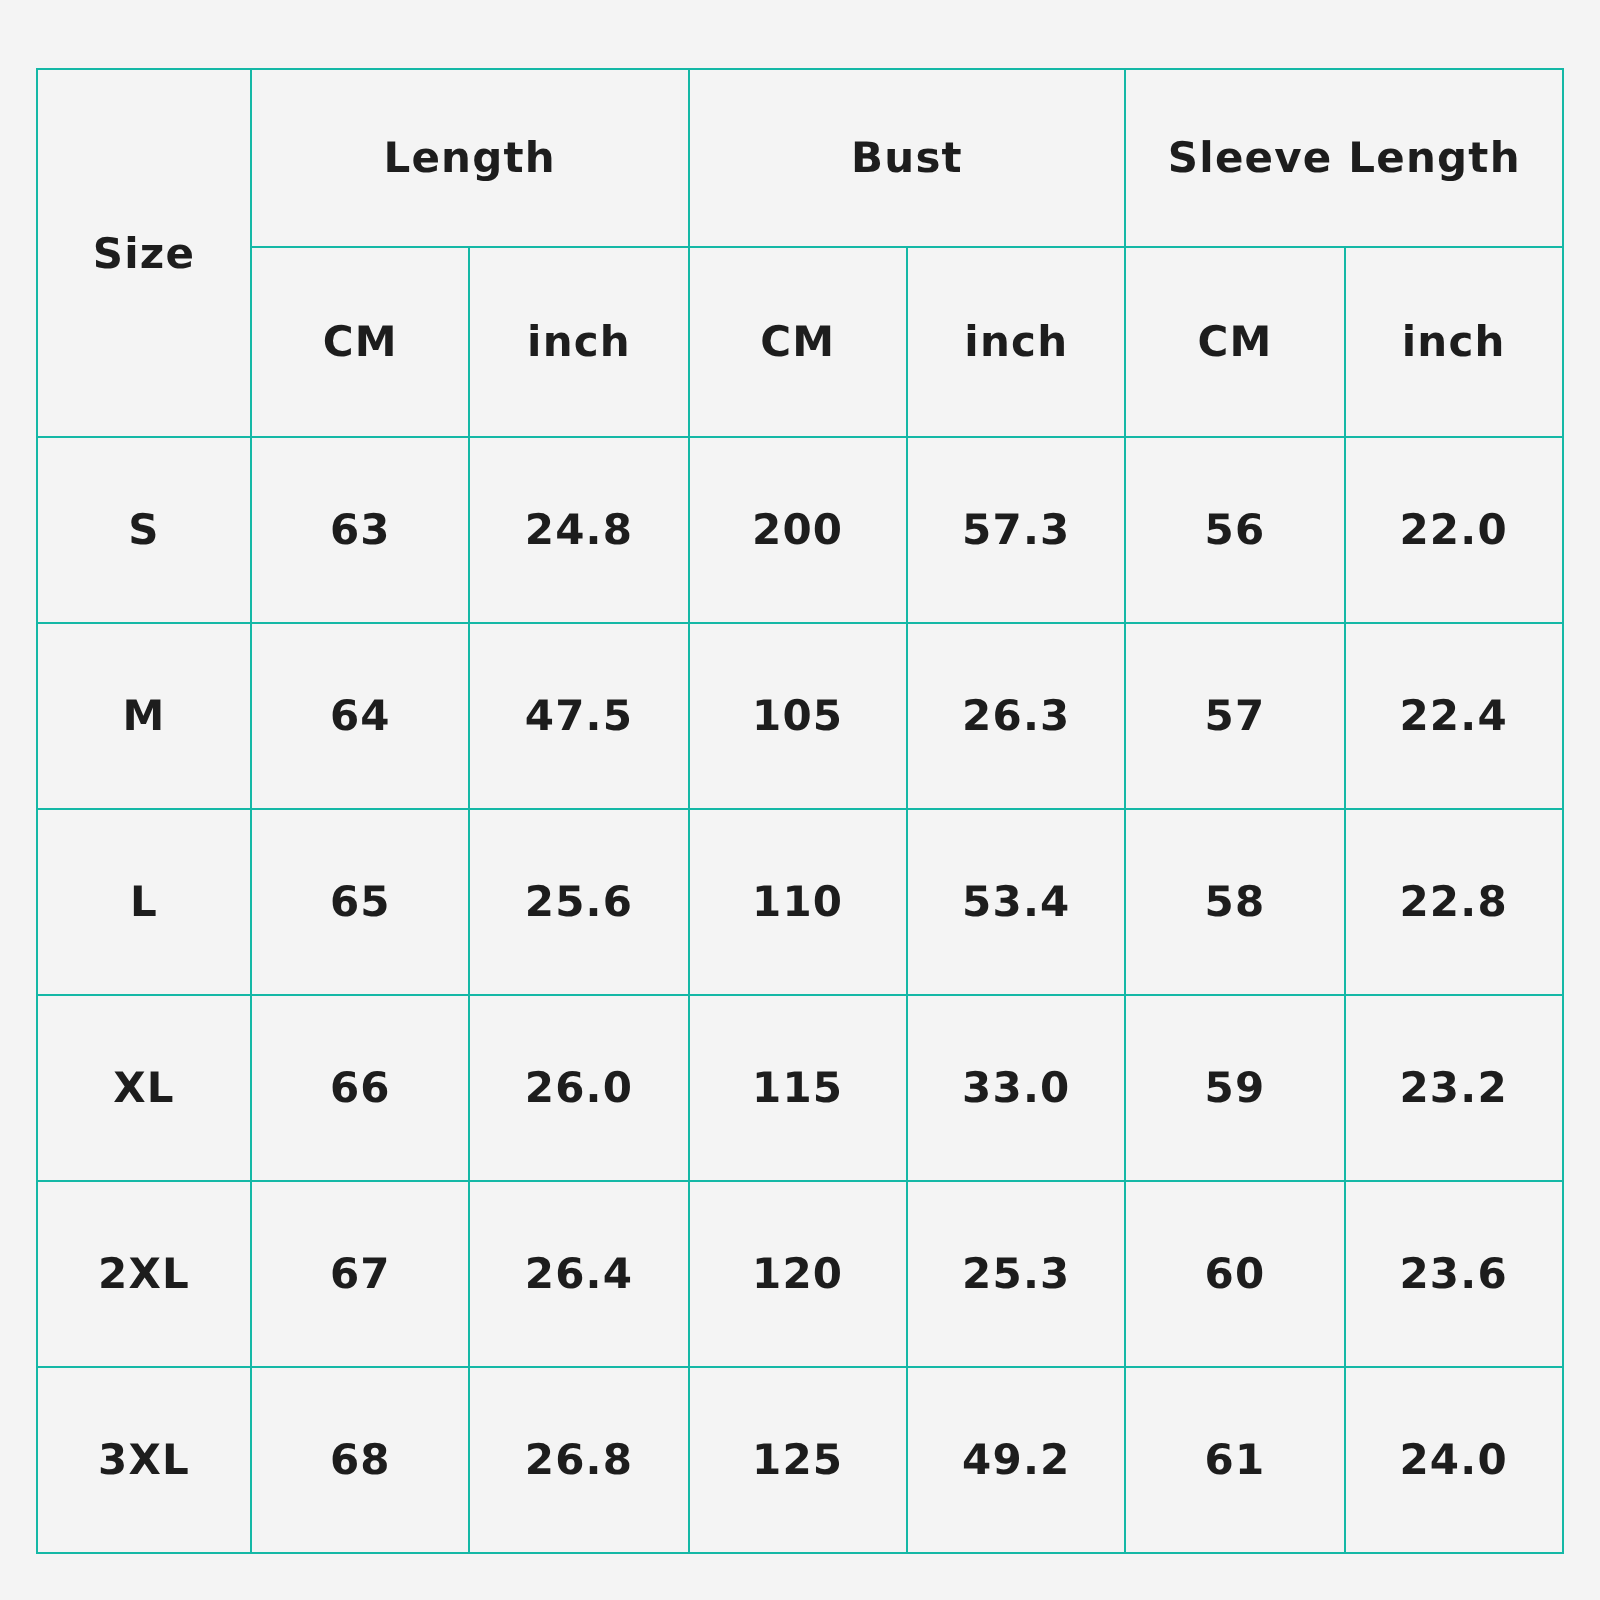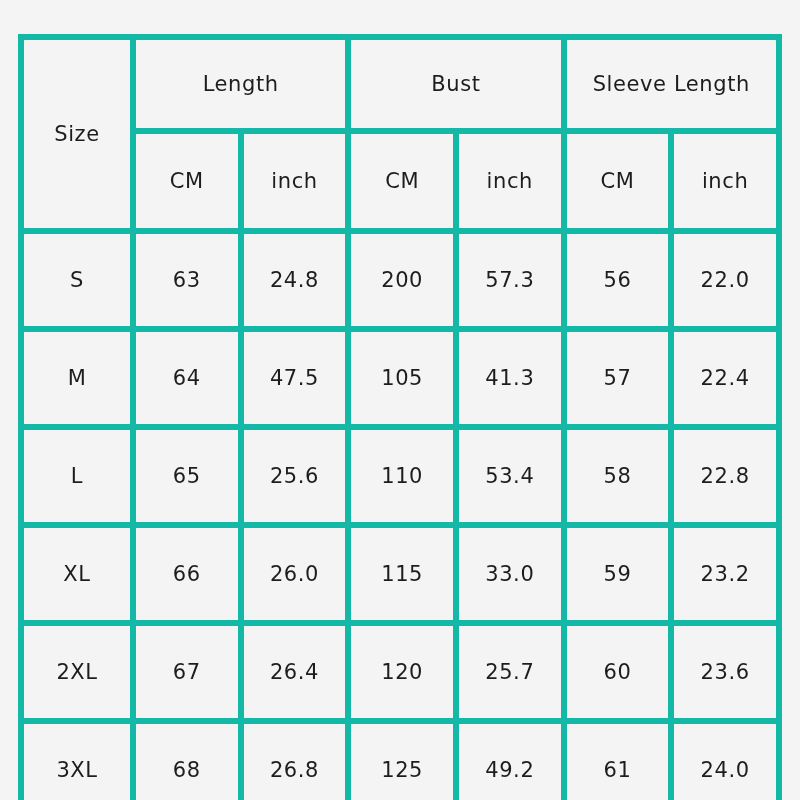--- a/index.html
+++ b/index.html
@@ -25,24 +25,24 @@
     justify-content: center;
   }
   table.size-chart {
     border-collapse: collapse;
     width: 764px;
     table-layout: fixed;
     background: #f4f4f4;
   }
   table.size-chart td,
   table.size-chart th {
-    border: 6px solid #14b8a6;
+    border: 1px solid #14b8a6;
     text-align: center;
     vertical-align: middle;
-    font-weight: 400;
+    font-weight: 700;
     font-size: 21px;
     color: #1d1d1d;
     padding: 0;
     letter-spacing: 0.6px;
   }
   
   .col-size   { width: 106px; margin-left: 32px; }
   .col-unit   { width: 105px; }
 
   .hdr-group {
@@ -90,21 +90,21 @@
         <td>57.3</td>
         <td>56</td>
         <td>22.0</td>
       </tr>
 
       <tr class="data-row">
         <td>M</td>
         <td>64</td>
         <td>47.5</td>
         <td>105</td>
-        <td>41.3</td>
+        <td>26.3</td>
         <td>57</td>
         <td>22.4</td>
       </tr>
 
       <tr class="data-row">
         <td>L</td>
         <td>65</td>
         <td>25.6</td>
         <td>110</td>
         <td>53.4</td>
@@ -120,21 +120,21 @@
         <td>33.0</td>
         <td>59</td>
         <td>23.2</td>
       </tr>
 
       <tr class="data-row">
         <td>2XL</td>
         <td>67</td>
         <td>26.4</td>
         <td>120</td>
-        <td>25.7</td>
+        <td>25.3</td>
         <td>60</td>
         <td>23.6</td>
       </tr>
 
       <tr class="data-row">
         <td>3XL</td>
         <td>68</td>
         <td>26.8</td>
         <td>125</td>
         <td>49.2</td>

